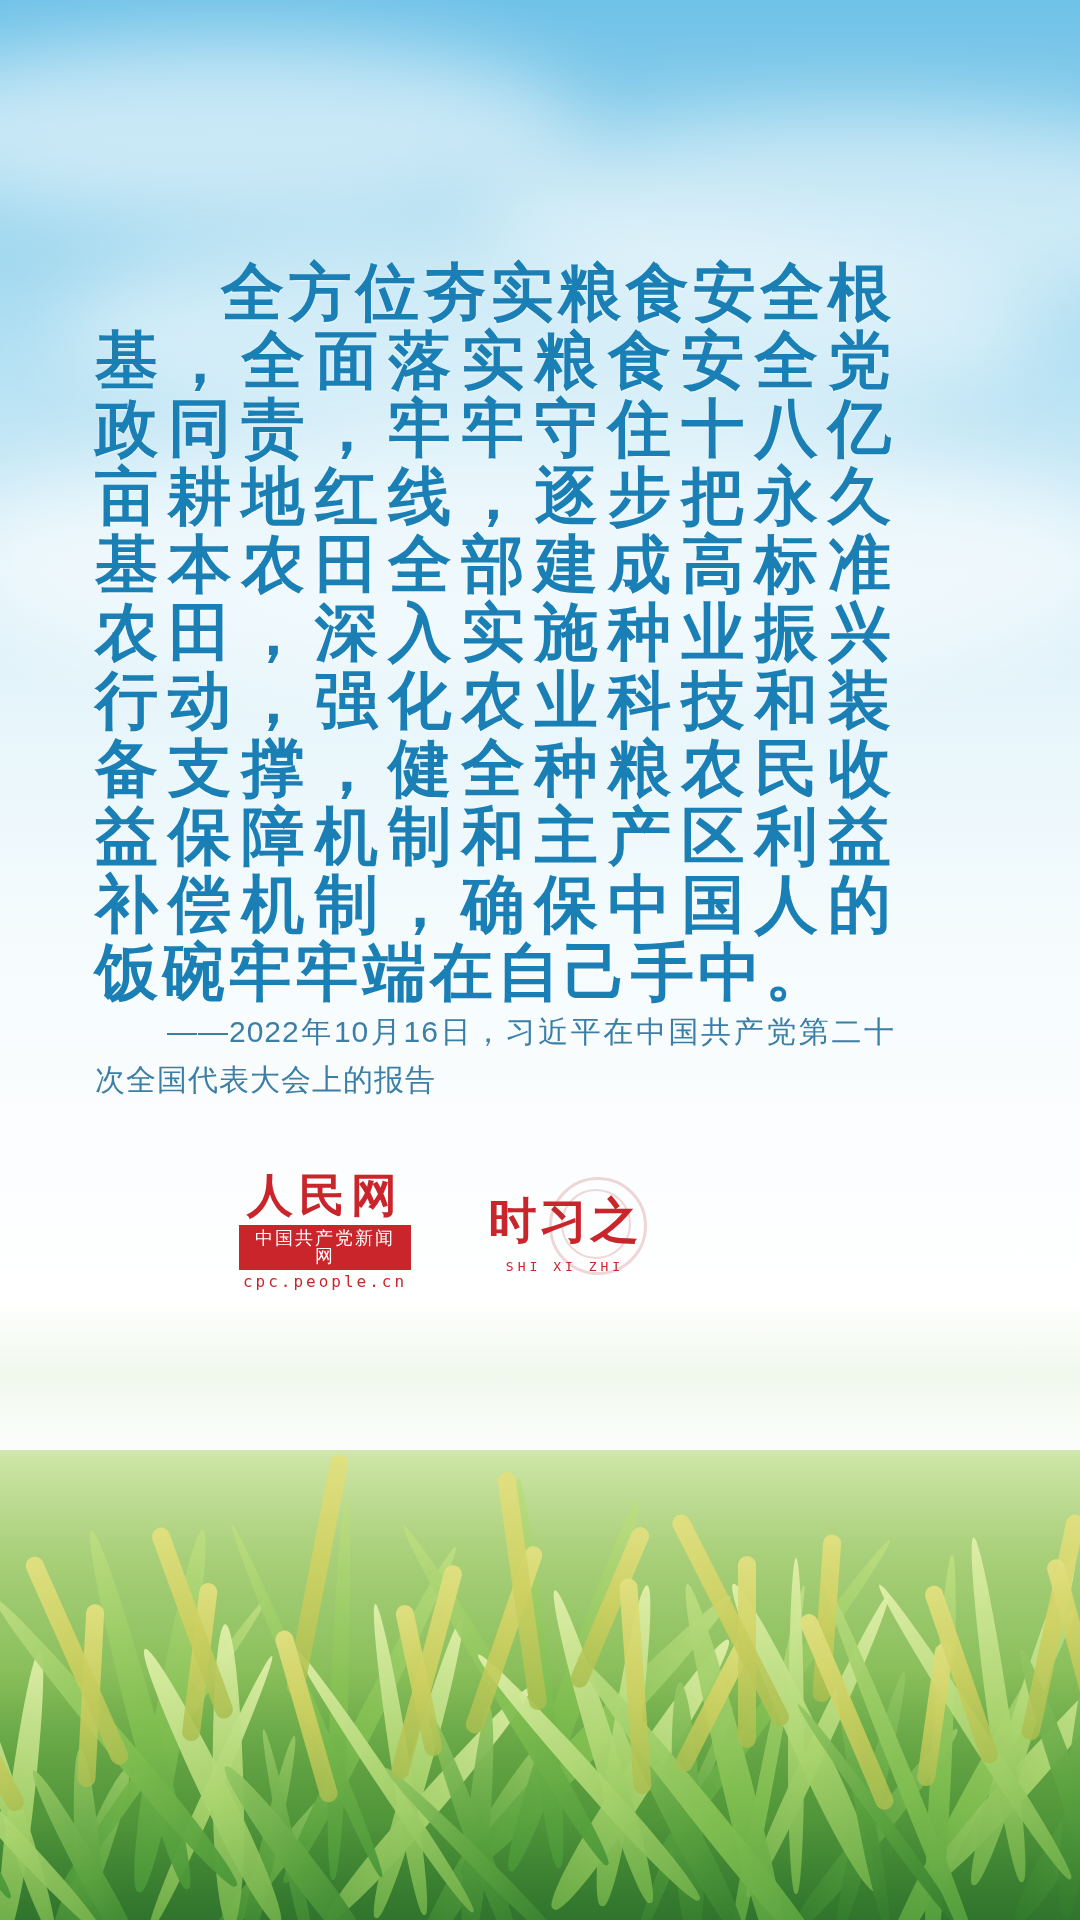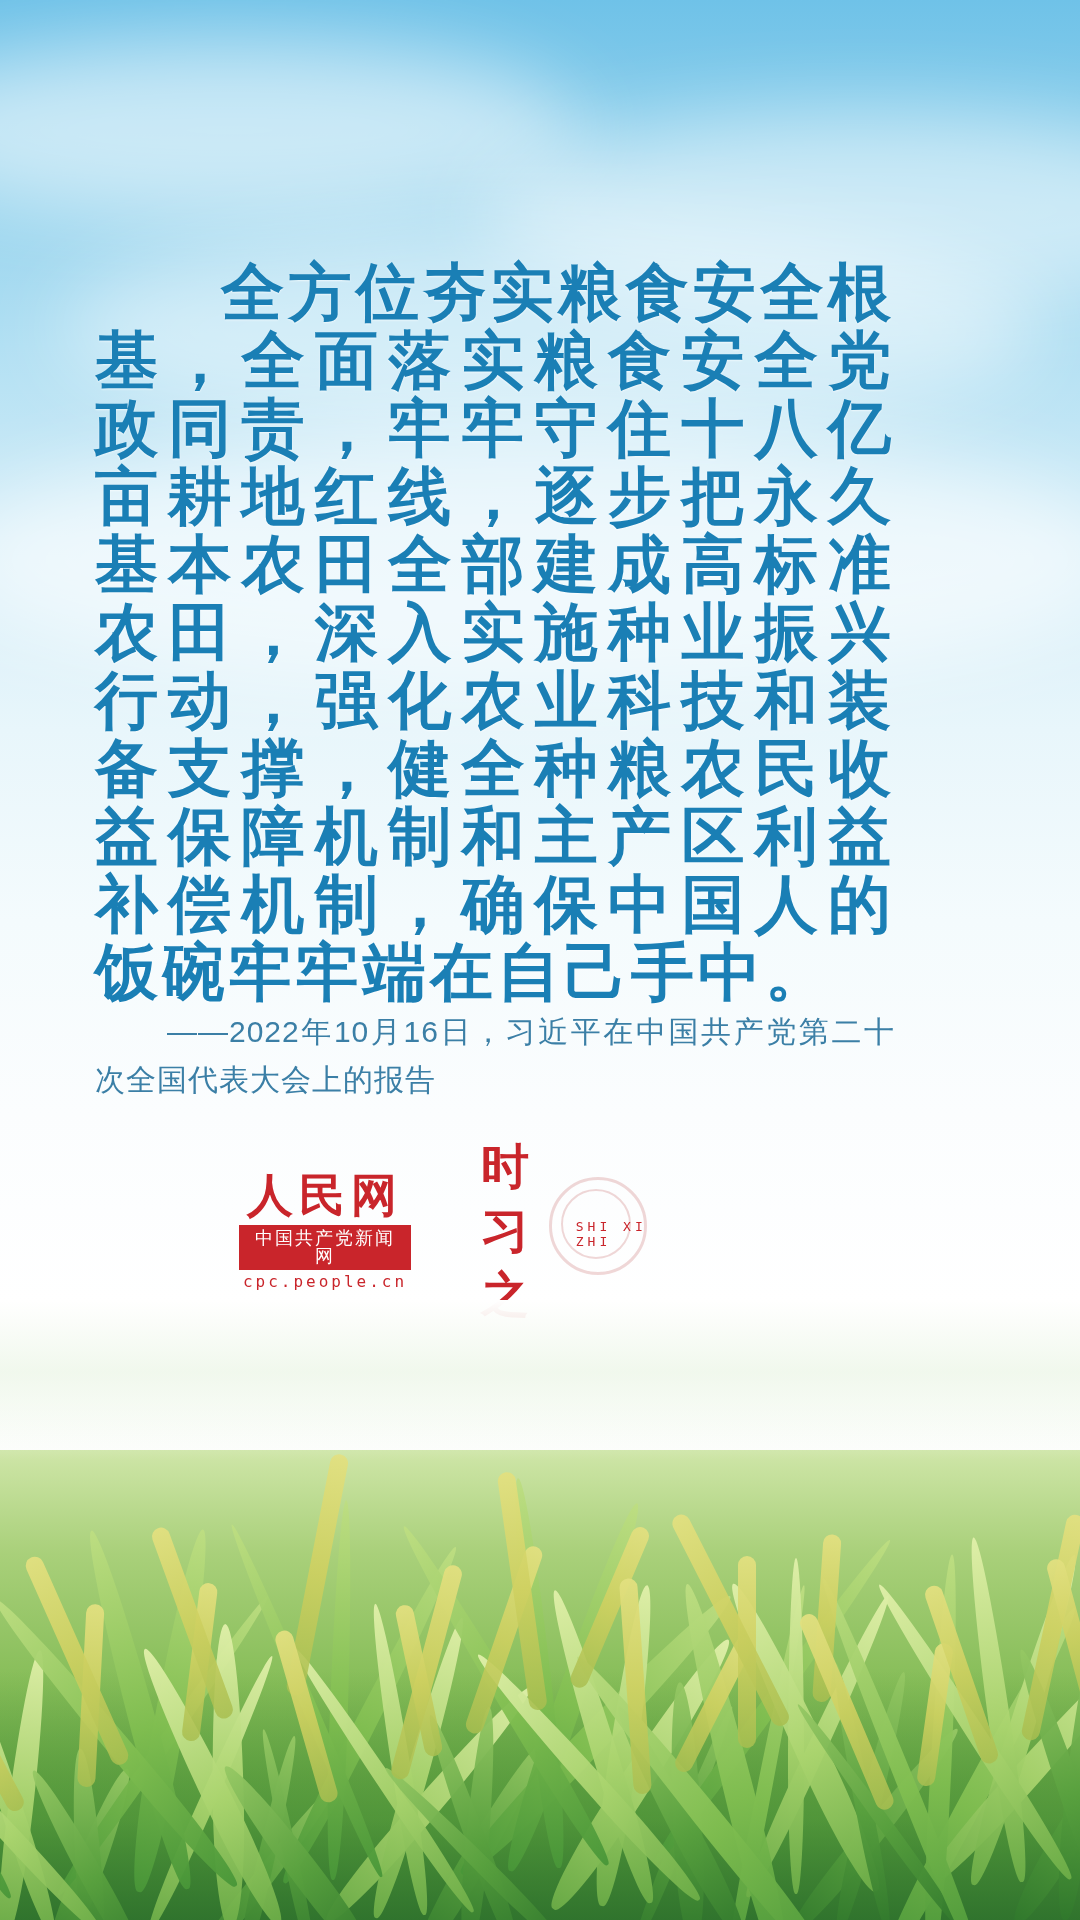--- a/index.html
+++ b/index.html
@@ -118,20 +118,21 @@
   .divider-dot {
     width: 2px;
     height: 72px;
     background: transparent;
   }
   .shi-logo {
     position: relative;
     width: 168px;
     height: 112px;
     display: flex;
+    flex-direction: column;
     align-items: center;
     justify-content: center;
   }
   .shi-logo .seal {
     position: absolute;
     right: 2px;
     top: 2px;
     width: 92px;
     height: 92px;
     border-radius: 50%;

